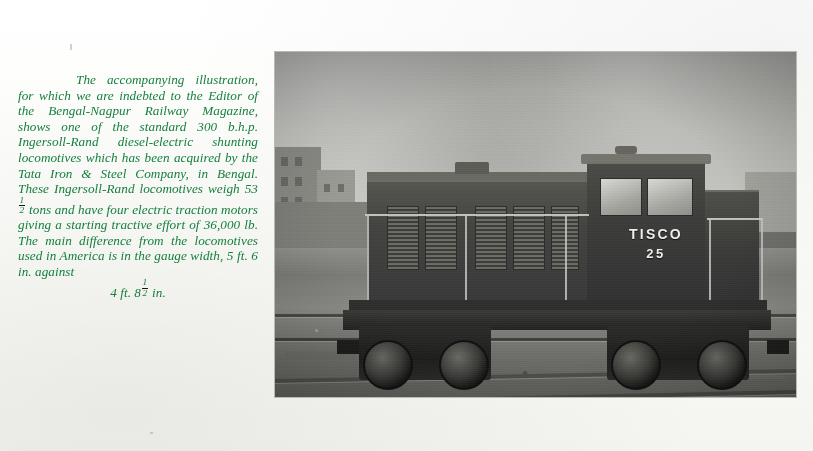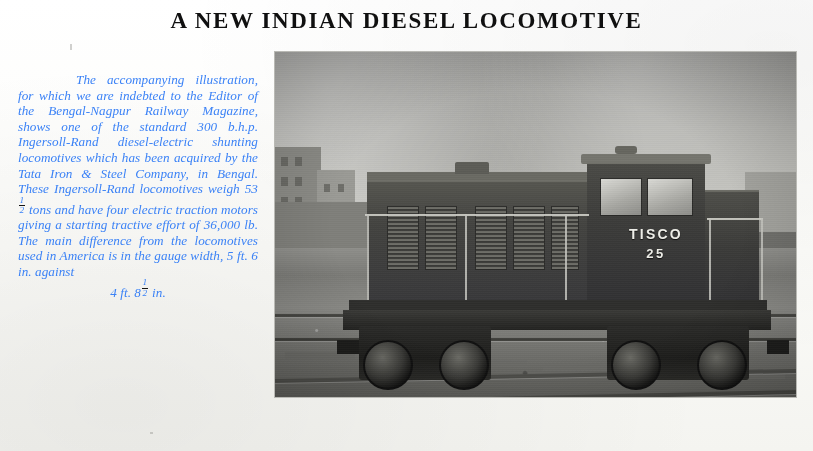--- a/index.html
+++ b/index.html
@@ -52,21 +52,21 @@
   .article-column {
     position: absolute;
     left: 18px;
     top: 72px;
     width: 240px;
     font-style: italic;
     font-size: 13.2px;
     line-height: 15.6px;
     text-align: justify;
     text-justify: inter-word;
-    color: #3b82f6;
+    color: #15803d;
     letter-spacing: 0.05px;
   }
   .article-column .indent {
     display: inline-block;
     width: 58px;
   }
   .article-column .tail {
     display: block;
     text-align: center;
     text-indent: 0;
@@ -344,21 +344,20 @@
     background: #9a9a94;
     opacity: .45;
   }
 </style>
 </head>
 <body>
 
 <div class="page">
   <div class="paper-tone"></div>
 
-  <div class="headline">A NEW INDIAN DIESEL LOCOMOTIVE</div>
 
   <div class="article-column">
     <span class="indent"></span><span>The accompanying illustration, for which we are indebted to the Editor of the Bengal-Nagpur Railway Magazine, shows one of the standard 300 b.h.p. Ingersoll-Rand diesel-electric shunting locomotives which has been acquired by the Tata Iron &amp; Steel Company, in Bengal. These Ingersoll-Rand locomotives weigh 53</span><span class="frac"><span class="num">1</span><span class="den">2</span></span><span> tons and have four electric traction motors giving a starting tractive effort of 36,000 lb.  The main difference from the locomotives used in America is in the gauge width, 5 ft. 6 in. against</span>
     <span class="tail"><span>4 ft. 8</span><span class="frac"><span class="num">1</span><span class="den">2</span></span><span> in.</span></span>
   </div>
 
   <div class="photo">
     <div class="sky"></div>
     <div class="sky-grain"></div>
 

